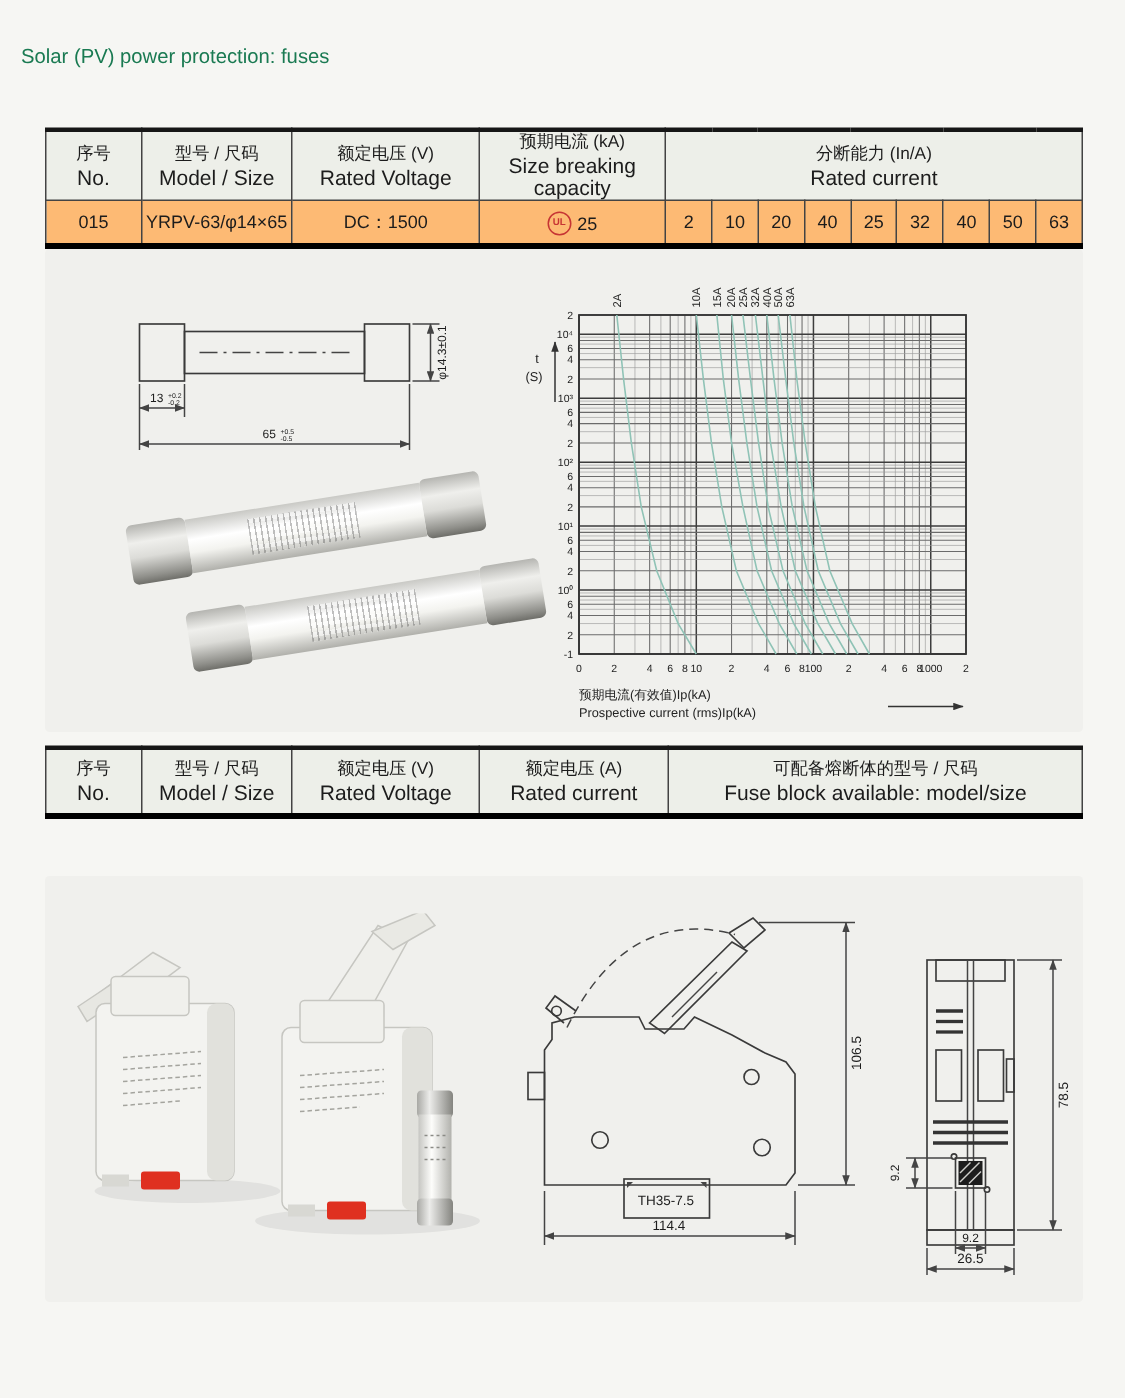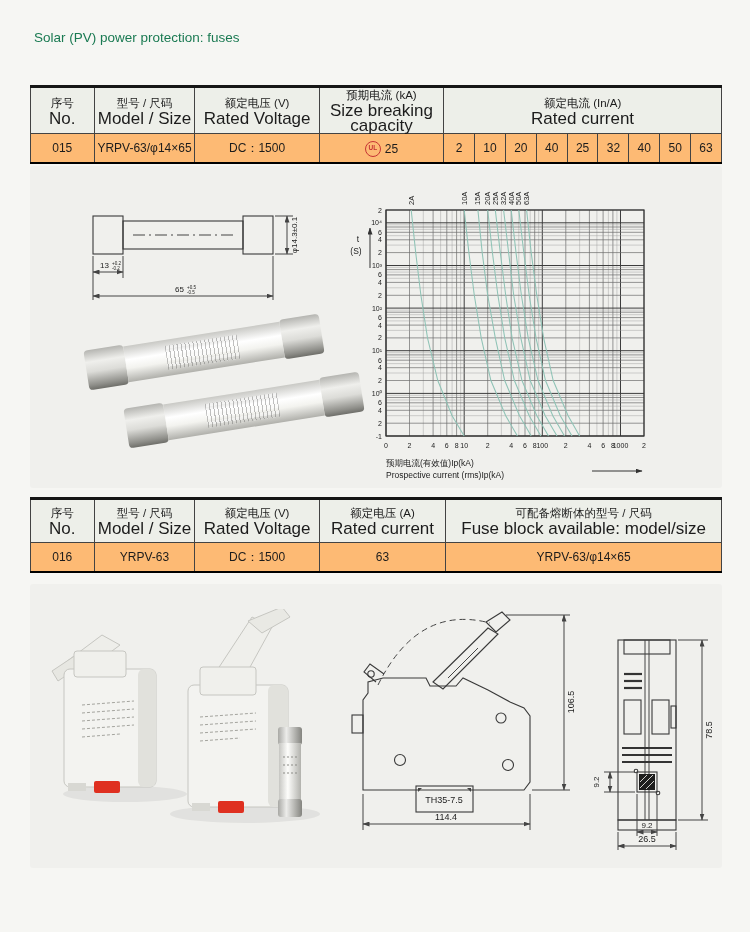--- a/index.html
+++ b/index.html
@@ -1,25 +1,25 @@
 <!DOCTYPE html>
 <html><head>
 <meta charset="utf-8">
 <style>
   html,body{margin:0;padding:0;}
   body{width:750px;height:932px;background:#f6f6f3;font-family:"Liberation Sans",sans-serif;color:#1c1c1c;position:relative;overflow:hidden;}
-  .page-title{position:absolute;left:34px;top:30px;font-size:13.5px;color:#1a7a52;}
+  .page-title{position:absolute;left:14px;top:30px;font-size:13.5px;color:#1a7a52;}
   
   .spec-table{position:absolute;left:30px;width:692px;border-collapse:collapse;table-layout:fixed;
-      border-top:3px solid #161616;border-bottom:2px solid #000000;}
+      border-top:3px solid #161616;border-bottom:4px solid #000000;}
   .spec-table th,.spec-table td{border:1px solid #434343;text-align:center;vertical-align:middle;padding:0;}
   .spec-table th{background:#edefe9;font-weight:normal;height:42px;}
   .spec-table td{height:28px;font-size:12px;background:#fdba74;}
   .h-cn{display:block;font-size:11.5px;line-height:15px;}
-  .h-en{display:block;font-size:17px;line-height:15px;}
+  .h-en{display:block;font-size:14px;line-height:15px;}
   .ul-cell{display:inline-flex;align-items:center;gap:4px;justify-content:center;}
   .ul-mark{display:inline-flex;align-items:center;justify-content:center;width:14px;height:14px;border:1.3px solid #c63434;border-radius:50%;
       color:#c63434;font-size:6.5px;font-weight:bold;line-height:1;}
   .ul-num{color:#1c1c1c;font-size:12px;}
   
   .fig-panel{position:absolute;left:30px;width:692px;background:#f0f0ed;border-radius:3px;}
   #fig1{top:166px;height:322px;}
   #fig2{top:584px;height:284px;}
   .abs{position:absolute;}
   
@@ -69,21 +69,21 @@
     </th>
     <th>
       <span class="h-cn">额定电压 (V)</span>
       <span class="h-en">Rated Voltage</span>
     </th>
     <th>
       <span class="h-cn">预期电流 (kA)</span>
       <span class="h-en">Size breaking capacity</span>
     </th>
     <th colspan="9">
-      <span class="h-cn">额定电流 (In/A)</span>
+      <span class="h-cn">分断能力 (In/A)</span>
       <span class="h-en">Rated current</span>
     </th>
   </tr>
   <tr>
     <td>015</td>
     <td>YRPV-63/φ14×65</td>
     <td>DC：1500</td>
     <td>
       <span class="ul-cell">
         <span class="ul-mark">UL</span>
@@ -334,27 +334,20 @@
     </th>
     <th>
       <span class="h-cn">额定电压 (A)</span>
       <span class="h-en">Rated current</span>
     </th>
     <th>
       <span class="h-cn">可配备熔断体的型号 / 尺码</span>
       <span class="h-en">Fuse block available: model/size</span>
     </th>
   </tr>
-  <tr>
-    <td>016</td>
-    <td>YRPV-63</td>
-    <td>DC：1500</td>
-    <td>63</td>
-    <td>YRPV-63/φ14×65</td>
-  </tr>
 </tbody>
   </table>
 
 <div id="fig2" class="fig-panel">
 
   <svg class="abs" style="left:20px;top:25px" width="300" height="240" viewBox="0 0 300 240">
     <defs>
       <linearGradient id="fuseg" x1="0" y1="0" x2="1" y2="0">
         <stop offset="0" stop-color="#c6c6c2"></stop>
           <stop offset="0.4" stop-color="#fdfdfb"></stop>

